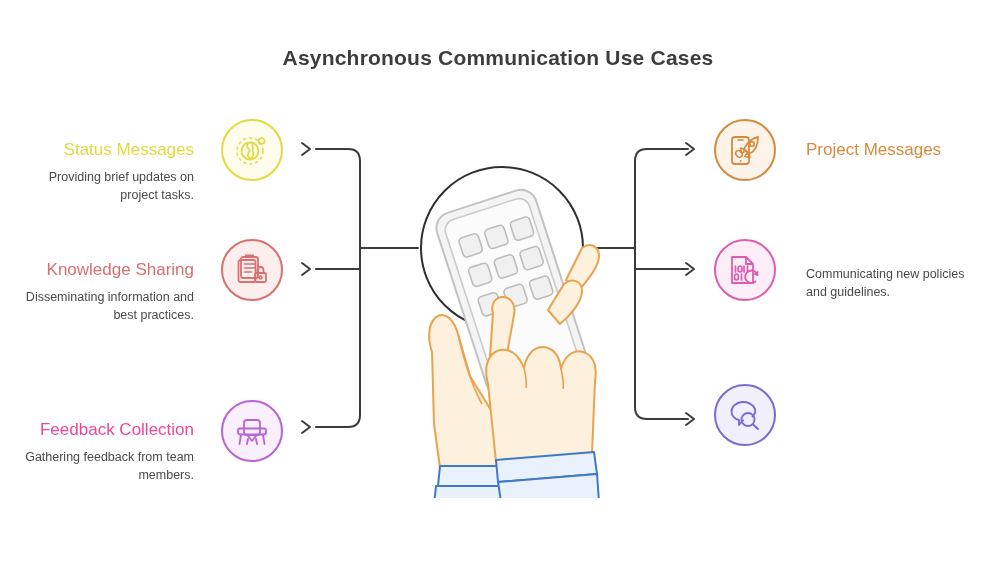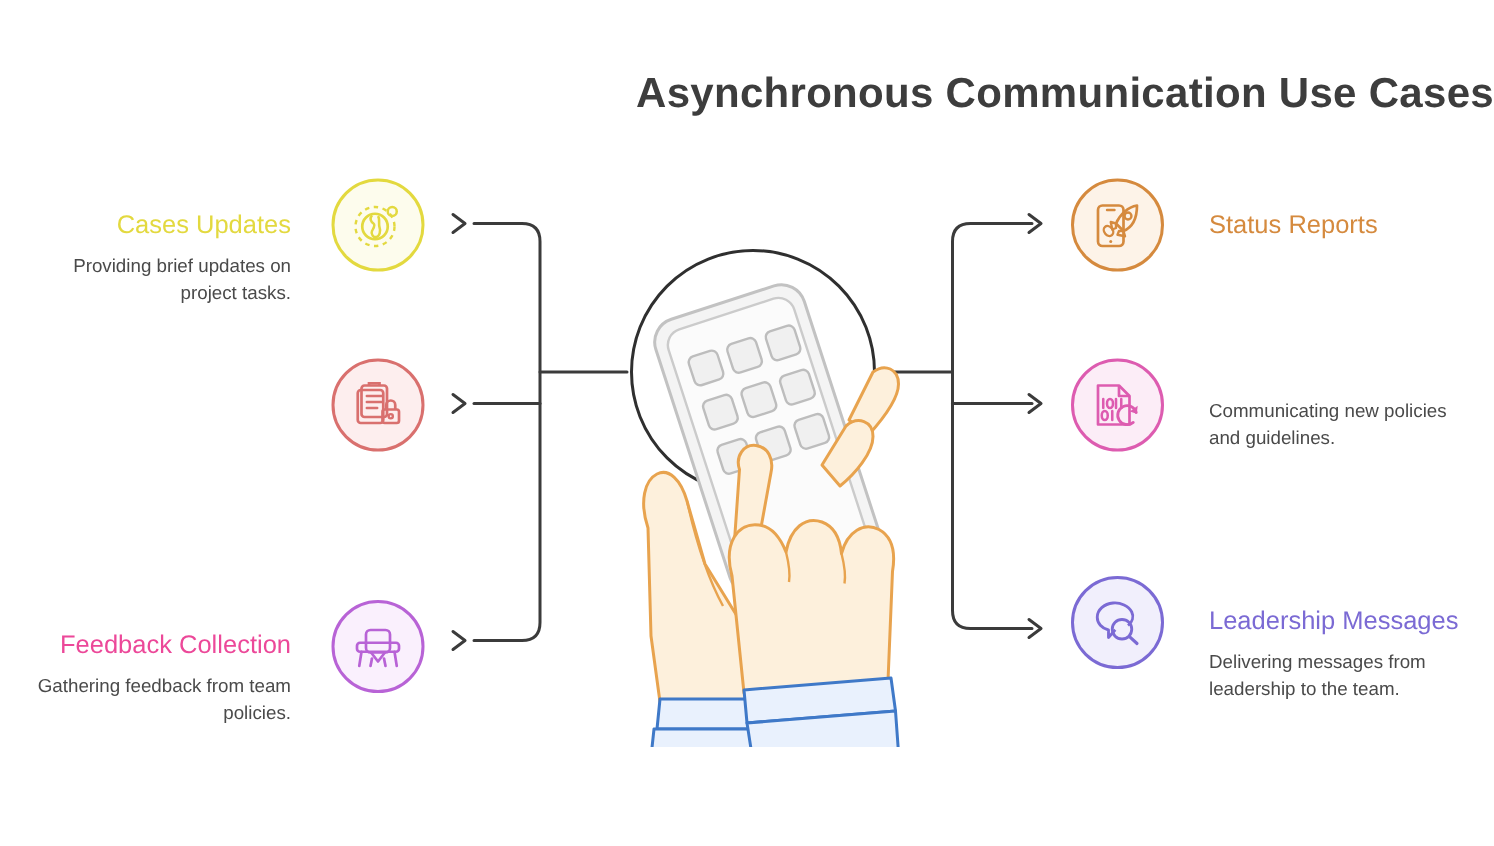--- a/index.html
+++ b/index.html
@@ -19,22 +19,22 @@
     height: 564px;
     background: #ffffff;
   }
 
   
   .title {
     position: absolute;
     top: 46px;
     left: 0;
     width: 996px;
-    text-align: right;
-    font-size: 28px;
+    text-align: center;
+    font-size: 21px;
     font-weight: bold;
     color: #3d3d3d;
     letter-spacing: 0.2px;
   }
 
   
   #connectors {
     position: absolute;
     top: 0; left: 0;
     width: 996px; height: 564px;
@@ -175,21 +175,21 @@
     <svg width="34" height="34" viewBox="0 0 34 34">
       <circle cx="15" cy="18" r="13" fill="none" stroke="#e3d93f" stroke-width="1.6" stroke-dasharray="3 3"></circle>
       <circle cx="15" cy="18" r="8.5" fill="none" stroke="#e3d93f" stroke-width="1.8"></circle>
       <path d="M 13 10.5 C 11 13 12.5 15 14 16 C 15.5 17 14 19 13 21
                C 12 23 14 25.5 16 25 C 18 24.5 19 21 18 18.5
                C 17.2 16.5 18.5 13 17 11" fill="none" stroke="#e3d93f" stroke-width="1.7" stroke-linejoin="round"></path>
       <circle cx="26.5" cy="8" r="3" fill="none" stroke="#e3d93f" stroke-width="1.7"></circle>
     </svg>
   </div>
   <div class="node-text left-text" style="left:14px; top:138px; width:180px;">
-    <div class="label" style="color:#e3d93f;">Cases Updates</div>
+    <div class="label" style="color:#e3d93f;">Status Messages</div>
     <div class="desc">Providing brief updates on project tasks.</div>
   </div>
 
   <div class="badge" style="left:221px; top:239px; border-color:#d9706e; background:#fdeeee;">
     <svg width="34" height="34" viewBox="0 0 34 34">
 
       <rect x="3.5" y="7" width="17" height="22" rx="2" fill="none" stroke="#d9706e" stroke-width="1.8"></rect>
 
       <path d="M 8 4 h 13 a 2 2 0 0 1 2 2 v 17 a 2 2 0 0 1 -2 2 h -13 a 2 2 0 0 1 -2 -2
                v -17 a 2 2 0 0 1 2 -2 z" fill="none" stroke="#d9706e" stroke-width="1.8"></path>
@@ -198,20 +198,24 @@
         <path d="M 9.5 11 h 10"></path>
         <path d="M 9.5 15 h 10"></path>
         <path d="M 9.5 19 h 7"></path>
       </g>
 
       <rect x="20" y="20" width="11" height="9" rx="1.5" fill="none" stroke="#d9706e" stroke-width="1.8"></rect>
       <path d="M 22.5 20 v -3 a 3 3 0 0 1 6 0 v 3" fill="none" stroke="#d9706e" stroke-width="1.8"></path>
       <circle cx="25.5" cy="24.5" r="1.4" fill="none" stroke="#d9706e" stroke-width="1.6"></circle>
     </svg>
   </div>
+  <div class="node-text left-text" style="left:14px; top:258px; width:180px;">
+    <div class="label" style="color:#d9706e;">Knowledge Sharing</div>
+    <div class="desc">Disseminating information and best practices.</div>
+  </div>
 
   <div class="badge" style="left:221px; top:400px; border-color:#b863d6; background:#faf0fd;">
     <svg width="34" height="34" viewBox="0 0 34 34">
 
       <path d="M 12 6 h 10 a 3 3 0 0 1 3 3 v 9 a 3 3 0 0 1 -3 3 h -10
                a 3 3 0 0 1 -3 -3 v -9 a 3 3 0 0 1 3 -3 z" fill="none" stroke="#b863d6" stroke-width="1.8"></path>
 
       <rect x="3" y="14.5" width="28" height="6" rx="2" fill="none" stroke="#b863d6" stroke-width="1.8"></rect>
 
       <path d="M 12 20.5 L 17 27 L 22 20.5" fill="none" stroke="#b863d6" stroke-width="1.8" stroke-linejoin="round"></path>
@@ -219,41 +223,41 @@
       <g stroke="#b863d6" stroke-width="1.8" stroke-linecap="round">
         <path d="M 6 20.5 L 4.5 30"></path>
         <path d="M 28 20.5 L 29.5 30"></path>
         <path d="M 13 25 L 12 30"></path>
         <path d="M 21 25 L 22 30"></path>
       </g>
     </svg>
   </div>
   <div class="node-text left-text" style="left:14px; top:418px; width:180px;">
     <div class="label" style="color:#ec4899;">Feedback Collection</div>
-    <div class="desc">Gathering feedback from team policies.</div>
+    <div class="desc">Gathering feedback from team members.</div>
   </div>
 
   <div class="badge" style="left:714px; top:119px; border-color:#d58a3e; background:#fdf3e8;">
     <svg width="34" height="34" viewBox="0 0 34 34">
 
       <rect x="4" y="4" width="17" height="27" rx="3" fill="none" stroke="#d58a3e" stroke-width="1.8"></rect>
       <path d="M 10 7 h 5" stroke="#d58a3e" stroke-width="1.6" stroke-linecap="round"></path>
       <circle cx="12.5" cy="28" r="1" fill="#d58a3e"></circle>
 
       <path d="M 30 4 C 24 5 18.5 10 16 16 L 21 21 C 27 18.5 30 13 30 4 Z" fill="none" stroke="#d58a3e" stroke-width="1.8" stroke-linejoin="round"></path>
       <circle cx="24" cy="11" r="2.3" fill="none" stroke="#d58a3e" stroke-width="1.6"></circle>
 
       <path d="M 16 16 L 12.5 15 L 13.5 20 L 16 19 Z" fill="none" stroke="#d58a3e" stroke-width="1.6" stroke-linejoin="round"></path>
       <path d="M 21 21 L 22 24.5 L 17 23.5 L 18 21 Z" fill="none" stroke="#d58a3e" stroke-width="1.6" stroke-linejoin="round"></path>
 
       <ellipse cx="11" cy="21" rx="2.8" ry="3.6" transform="rotate(-40 11 21)" fill="none" stroke="#d58a3e" stroke-width="1.6"></ellipse>
     </svg>
   </div>
   <div class="node-text right-text" style="left:806px; top:138px; width:180px;">
-    <div class="label" style="color:#d58a3e;">Status Reports</div>
+    <div class="label" style="color:#d58a3e;">Project Messages</div>
   </div>
 
   <div class="badge" style="left:714px; top:239px; border-color:#dd5cb0; background:#fcedf7;">
     <svg width="34" height="34" viewBox="0 0 34 34">
 
       <path d="M 4 4 h 14 l 7 7 v 19 h -21 z" fill="none" stroke="#dd5cb0" stroke-width="1.8" stroke-linejoin="round"></path>
       <path d="M 18 4 v 7 h 7" fill="none" stroke="#dd5cb0" stroke-width="1.8" stroke-linejoin="round"></path>
 
       <g stroke="#dd5cb0" stroke-width="1.7" stroke-linecap="round" fill="none">
         <path d="M 7.5 13 v 6"></path>
@@ -276,18 +280,14 @@
     <svg width="34" height="34" viewBox="0 0 34 34">
 
       <path d="M 24 19 C 27 16.5 28 13 26.5 10 C 24.5 6 19 3.5 14 4
                C 8 4.6 3.5 8.5 3.5 13.5 C 3.5 17.5 6.5 21 11 22
                L 11 27 L 15.5 21.8" fill="none" stroke="#7b6ad4" stroke-width="1.9" stroke-linejoin="round"></path>
 
       <circle cx="20" cy="21.5" r="6.5" fill="none" stroke="#7b6ad4" stroke-width="1.9"></circle>
       <path d="M 24.8 26.3 L 30 31" fill="none" stroke="#7b6ad4" stroke-width="2.1" stroke-linecap="round"></path>
     </svg>
   </div>
-  <div class="node-text right-text" style="left:806px; top:402px; width:180px;">
-    <div class="label" style="color:#7b6ad4;">Leadership Messages</div>
-    <div class="desc">Delivering messages from leadership to the team.</div>
-  </div>
 
 </div>
 
 </body></html>

